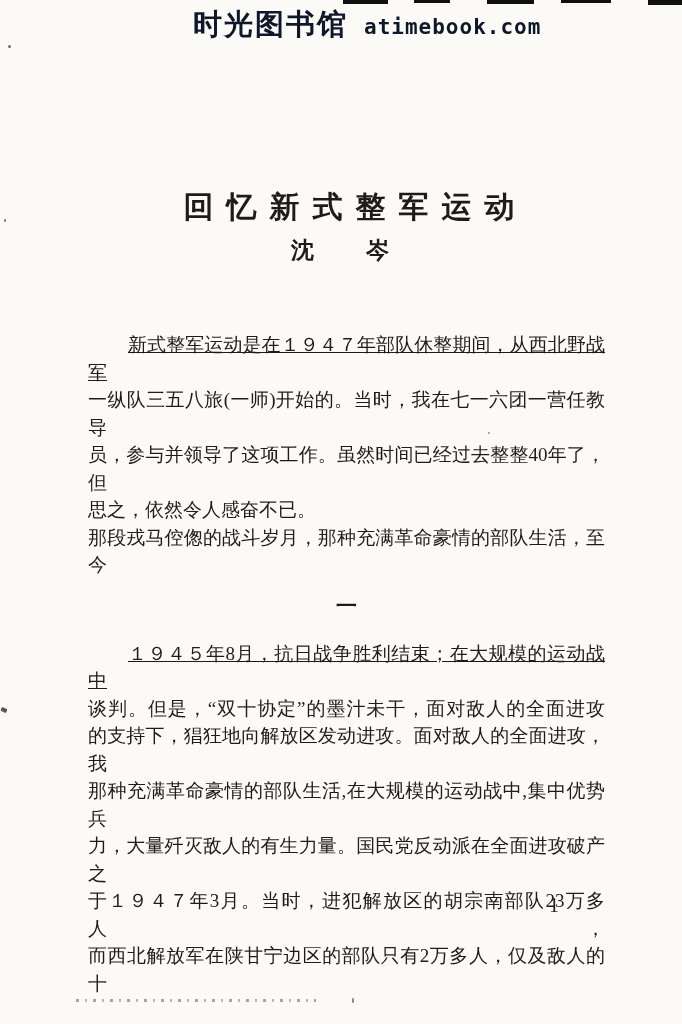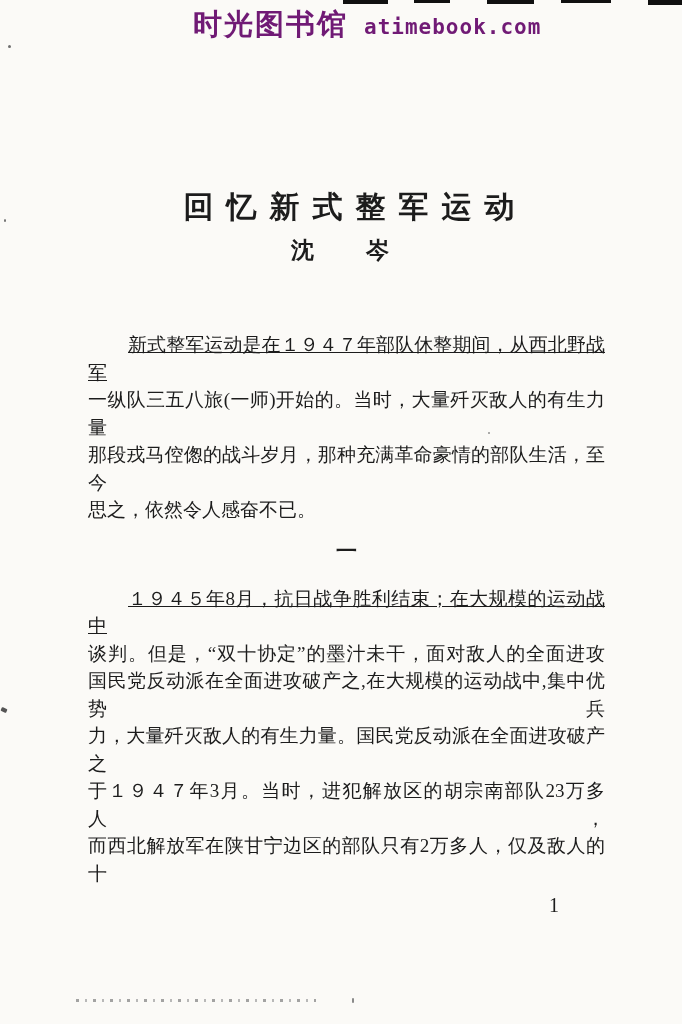--- a/index.html
+++ b/index.html
@@ -67,40 +67,42 @@
 <body>
 
 <div class="page" style="background: rgb(251, 250, 247); color: rgb(28, 28, 28);">
 
   <div class="bar b1"></div>
   <div class="bar b2"></div>
   <div class="bar b3"></div>
   <div class="bar b4"></div>
   <div class="bar b5"></div>
 
-  <div class="watermark" style="color: #701a75;">
+  <div class="watermark" style="color: #0f172a;">
     <span class="cn">时光图书馆</span>
     <span class="en">atimebook.com</span>
   </div>
 
   <h1 class="title">回忆新式整军运动</h1>
   <div class="author">沈　　岑</div>
 
   <div class="body">
     <div class="para intro">
         <div class="line first">新式整军运动是在１９４７年部队休整期间，从西北野战军</div>
-        <div class="line">一纵队三五八旅(一师)开始的。当时，大量歼灭敌人的有生力量</div>
+        <div class="line">一纵队三五八旅(一师)开始的。当时，我在七一六团一营任教导</div>
+        <div class="line">员，参与并领导了这项工作。虽然时间已经过去整整40年了，但</div>
+        <div class="line short">思之，依然令人感奋不已。</div>
         <div class="line">那段戎马倥偬的战斗岁月，那种充满革命豪情的部队生活，至今</div>
-        <div class="line short">思之，依然令人感奋不已。</div>
       </div>
     <div class="divider">一</div>
     <div class="para section1">
         <div class="line first">１９４５年8月，抗日战争胜利结束；在大规模的运动战中</div>
         <div class="line">谈判。但是，“双十协定”的墨汁未干，面对敌人的全面进攻</div>
-        <div class="line">国民党反动派在全面进攻破产之,在大规模的运动战中,集中优势兵</div>
+        <div class="line">的支持下，猖狂地向解放区发动进攻。面对敌人的全面进攻，我</div>
+        <div class="line">那种充满革命豪情的部队生活,在大规模的运动战中,集中优势兵</div>
         <div class="line">力，大量歼灭敌人的有生力量。国民党反动派在全面进攻破产之</div>
         <div class="line">于１９４７年3月。当时，进犯解放区的胡宗南部队23万多人，</div>
         <div class="line">而西北解放军在陕甘宁边区的部队只有2万多人，仅及敌人的十</div>
       </div>
 
   </div>
 
   <div class="page-number">1</div>
 
   <div class="speckle-row"></div>

